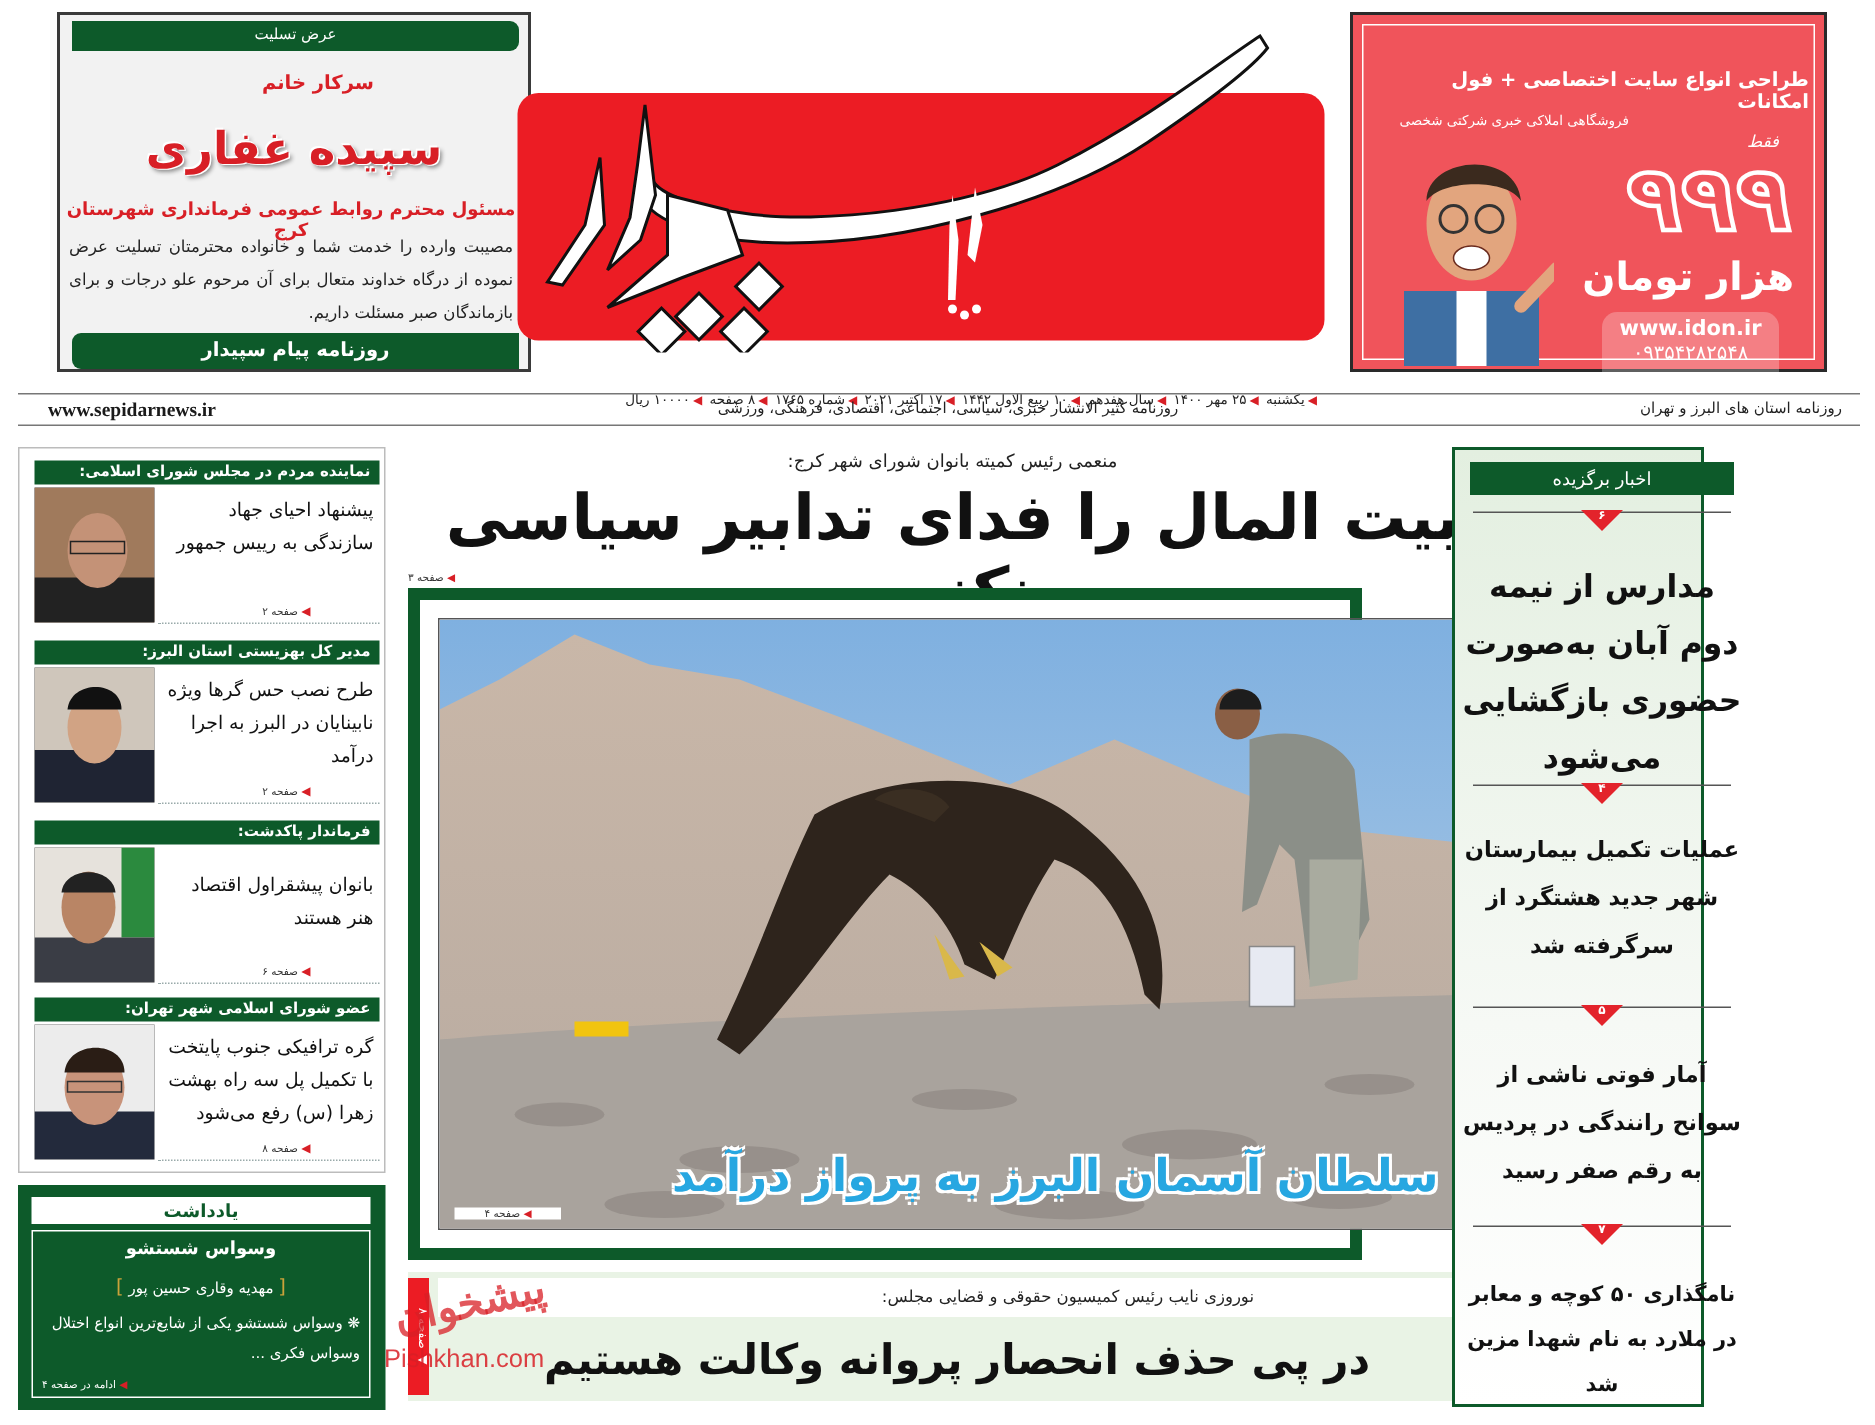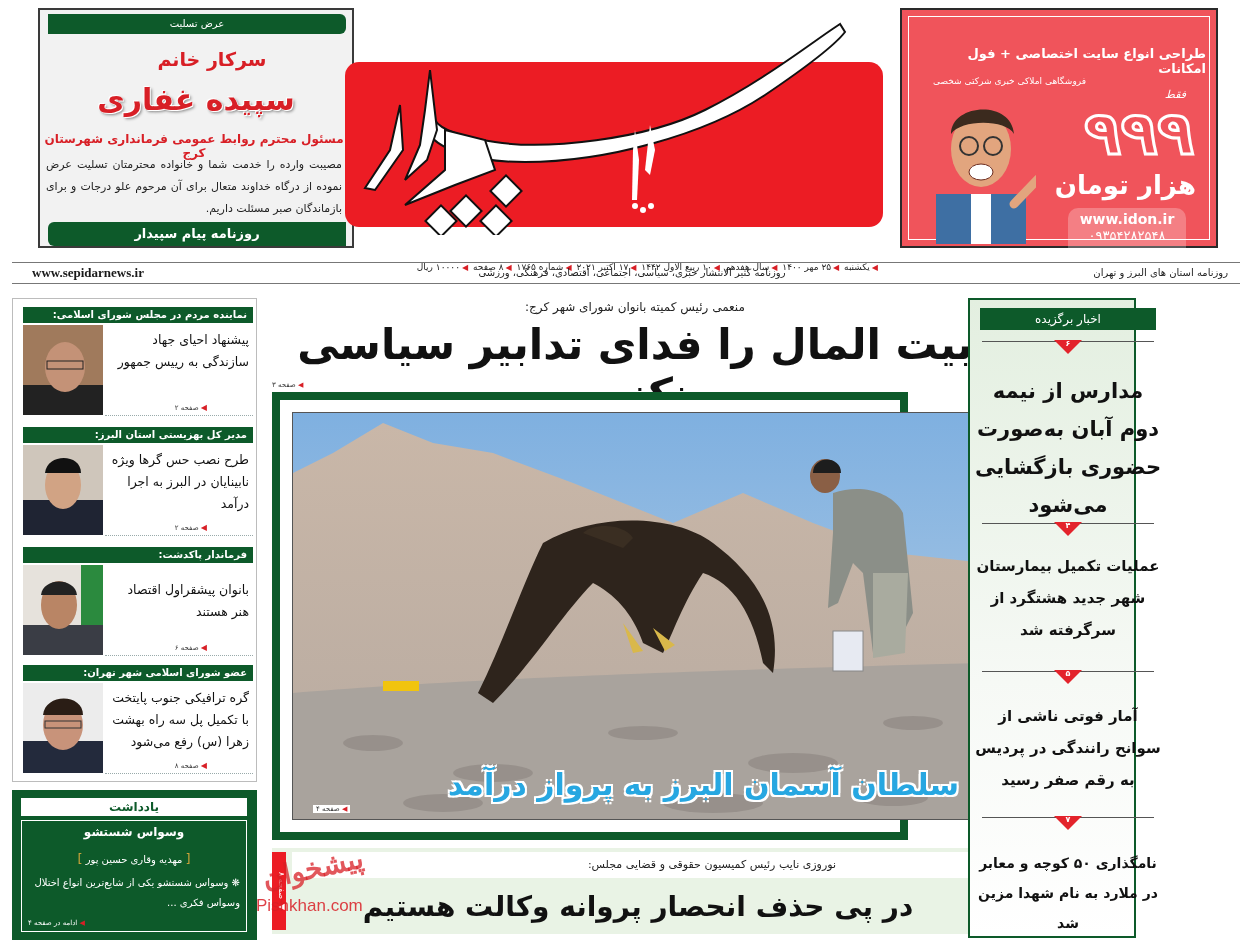--- a/index.html
+++ b/index.html
@@ -11,21 +11,21 @@
 
   
   .condolence {
     left: 10px; top: 8px; width: 316px; height: 240px;
     border: 2px solid #3a3a3a; background: #f2f2f2; margin-left: 28px;
   }
   .green-bar {
     background: #0d5a2a; color: #fff; text-align: center; border-radius: 0 0 10px 0;
   }
   .cond-head { position: absolute; left: 8px; top: 4px; width: 298px; height: 20px; font-size: 10px; line-height: 20px; border-radius: 0 6px 6px 0; }
-  .cond-title1 { position: absolute; left: 0; top: 38px; width: 100%; text-align: center; color: #d81f26; font-weight: bold; font-size: 19px; padding-left: 32px; }
+  .cond-title1 { position: absolute; left: 0; top: 38px; width: 100%; text-align: center; color: #d81f26; font-weight: bold; font-size: 13px; padding-left: 32px; }
   .cond-title2 { position: absolute; left: 0; top: 72px; width: 100%; text-align: center; color: #d81f26; font-weight: bold; font-size: 30px; text-shadow: 1px 1px 0 #fff, -1px -1px 0 #fff, 2px 2px 3px #888; }
   .cond-role { position: absolute; right: 8px; top: 122px; width: 300px; text-align: center; color: #d81f26; font-weight: bold; font-size: 12px; direction: rtl; }
   .cond-body { position: absolute; right: 10px; top: 144px; width: 296px; font-size: 11px; line-height: 22px; direction: rtl; text-align: justify; color: #222; }
   .cond-foot { position: absolute; left: 8px; top: 212px; width: 298px; height: 24px; font-size: 13px; font-weight: bold; line-height: 24px; border-radius: 6px 0 0 6px; }
 
   
   .logo-wrap { left: 345px; top: 10px; width: 540px; height: 225px; }
   .logo-red { position: absolute; left: 0; top: 52px; width: 538px; height: 165px; background: #ec1c24; border-radius: 14px; }
   .logo-svg { position: absolute; left: 0; top: 0; }
 
@@ -79,21 +79,21 @@
   .kicker { left: 270px; top: 300px; width: 730px; text-align: center; direction: rtl; font-size: 12px; color: #222; }
   .headline { left: 270px; top: 320px; width: 730px; text-align: center; direction: rtl; font-size: 42px; font-weight: bold; color: #111; letter-spacing: -1px; }
   .headline-page { left: 272px; top: 381px; direction: rtl; font-size: 7px; color: #333; }
   .headline-page .arr, .photo-page .arr { color: #d81f26; }
 
   
   .photo-frame { left: 272px; top: 392px; width: 636px; height: 448px; background: #0d5a2a; }
   .photo-white { position: absolute; left: 8px; top: 8px; right: 8px; bottom: 8px; background: #fff; }
   .photo { position: absolute; left: 20px; top: 20px; width: 692px; height: 408px; overflow: hidden; border: 1px solid #555; }
   .photo-caption { position: absolute; right: 24px; top: 354px; direction: rtl; font-size: 30px; font-weight: bold; color: #27a7e1; text-shadow: -2px -2px 0 #fff, 2px -2px 0 #fff, -2px 2px 0 #fff, 2px 2px 0 #fff; }
-  .photo-page { position: absolute; left: 20px; bottom: 6px; background: #fff; padding: 0 3px; direction: rtl; font-size: 7px; color: #333; }
+  .photo-page { position: absolute; left: 10px; bottom: 6px; background: #fff; padding: 0 20px; direction: rtl; font-size: 7px; color: #333; }
 
   
   .bstory { left: 272px; top: 848px; width: 732px; height: 86px; background: #e9f3e5; }
   .bstory-kicker-wrap { position: absolute; left: 20px; top: 4px; width: 704px; height: 26px; background: #fff; }
   .bstory-kicker { position: absolute; right: 160px; top: 6px; direction: rtl; font-size: 11px; color: #222; }
   .bstory-title { position: absolute; left: 0; width: 100%; top: 42px; text-align: center; direction: rtl; font-size: 28px; font-weight: bold; color: #111; }
   .bstory-tab { position: absolute; left: 0; top: 4px; width: 14px; height: 78px; background: #ec1c24; color: #fff; font-size: 8px; writing-mode: vertical-rl; text-align: center; direction: rtl; }
 
   
   .wm1 { left: 262px; top: 852px; color: rgba(216,31,38,0.75); font-size: 28px; font-weight: bold; font-family: "DejaVu Serif", serif; transform: rotate(-12deg); direction: rtl; }

